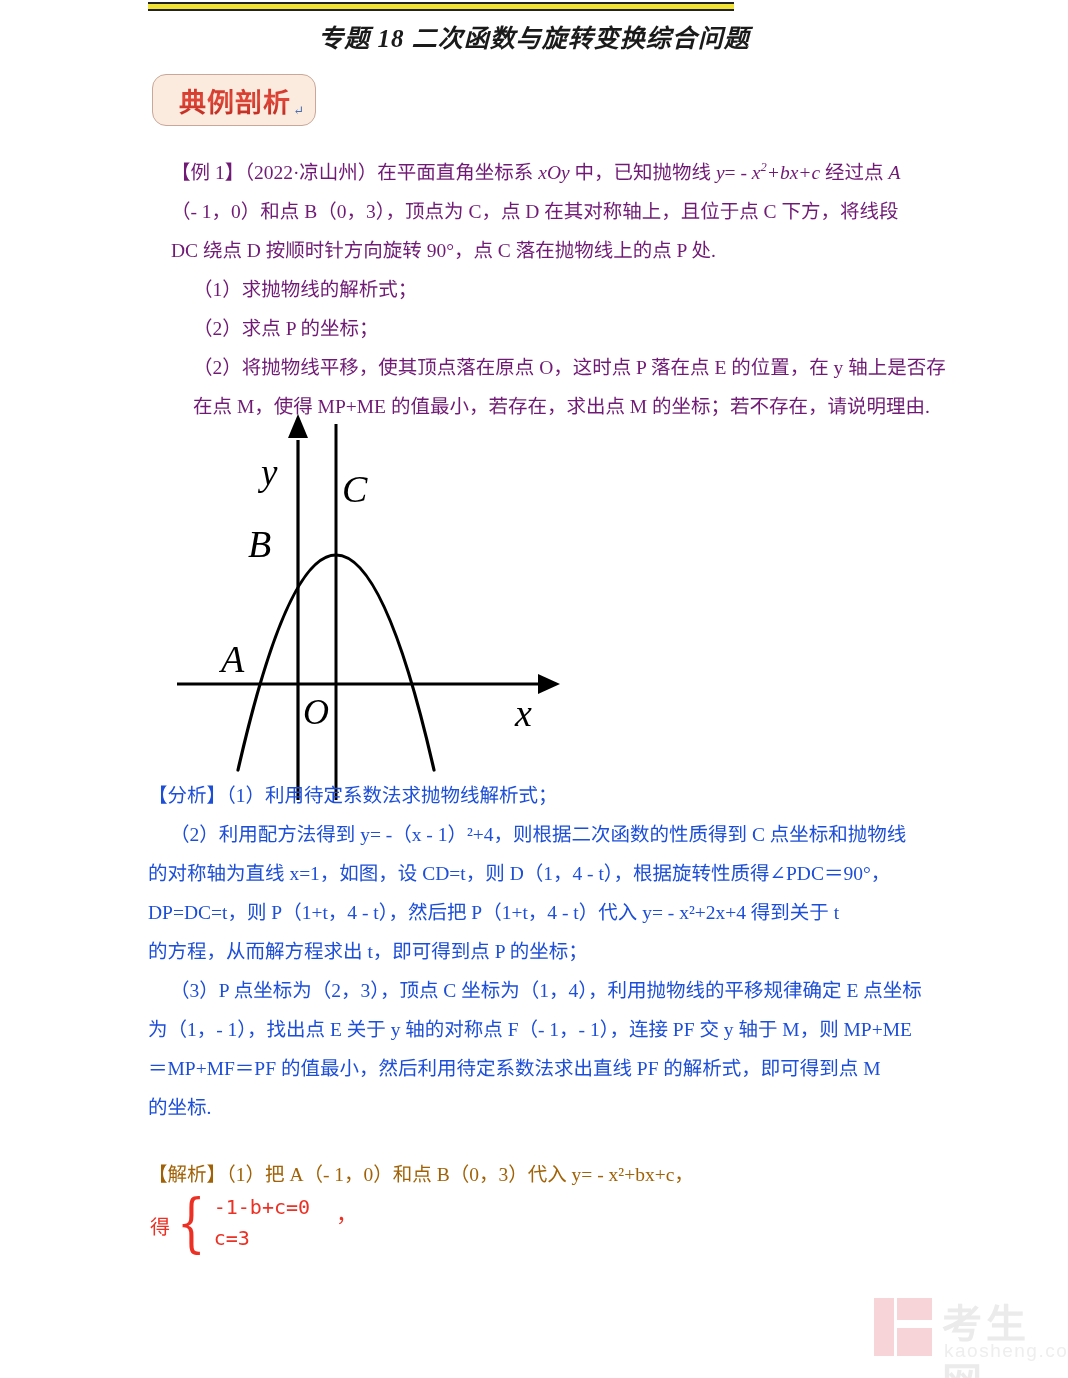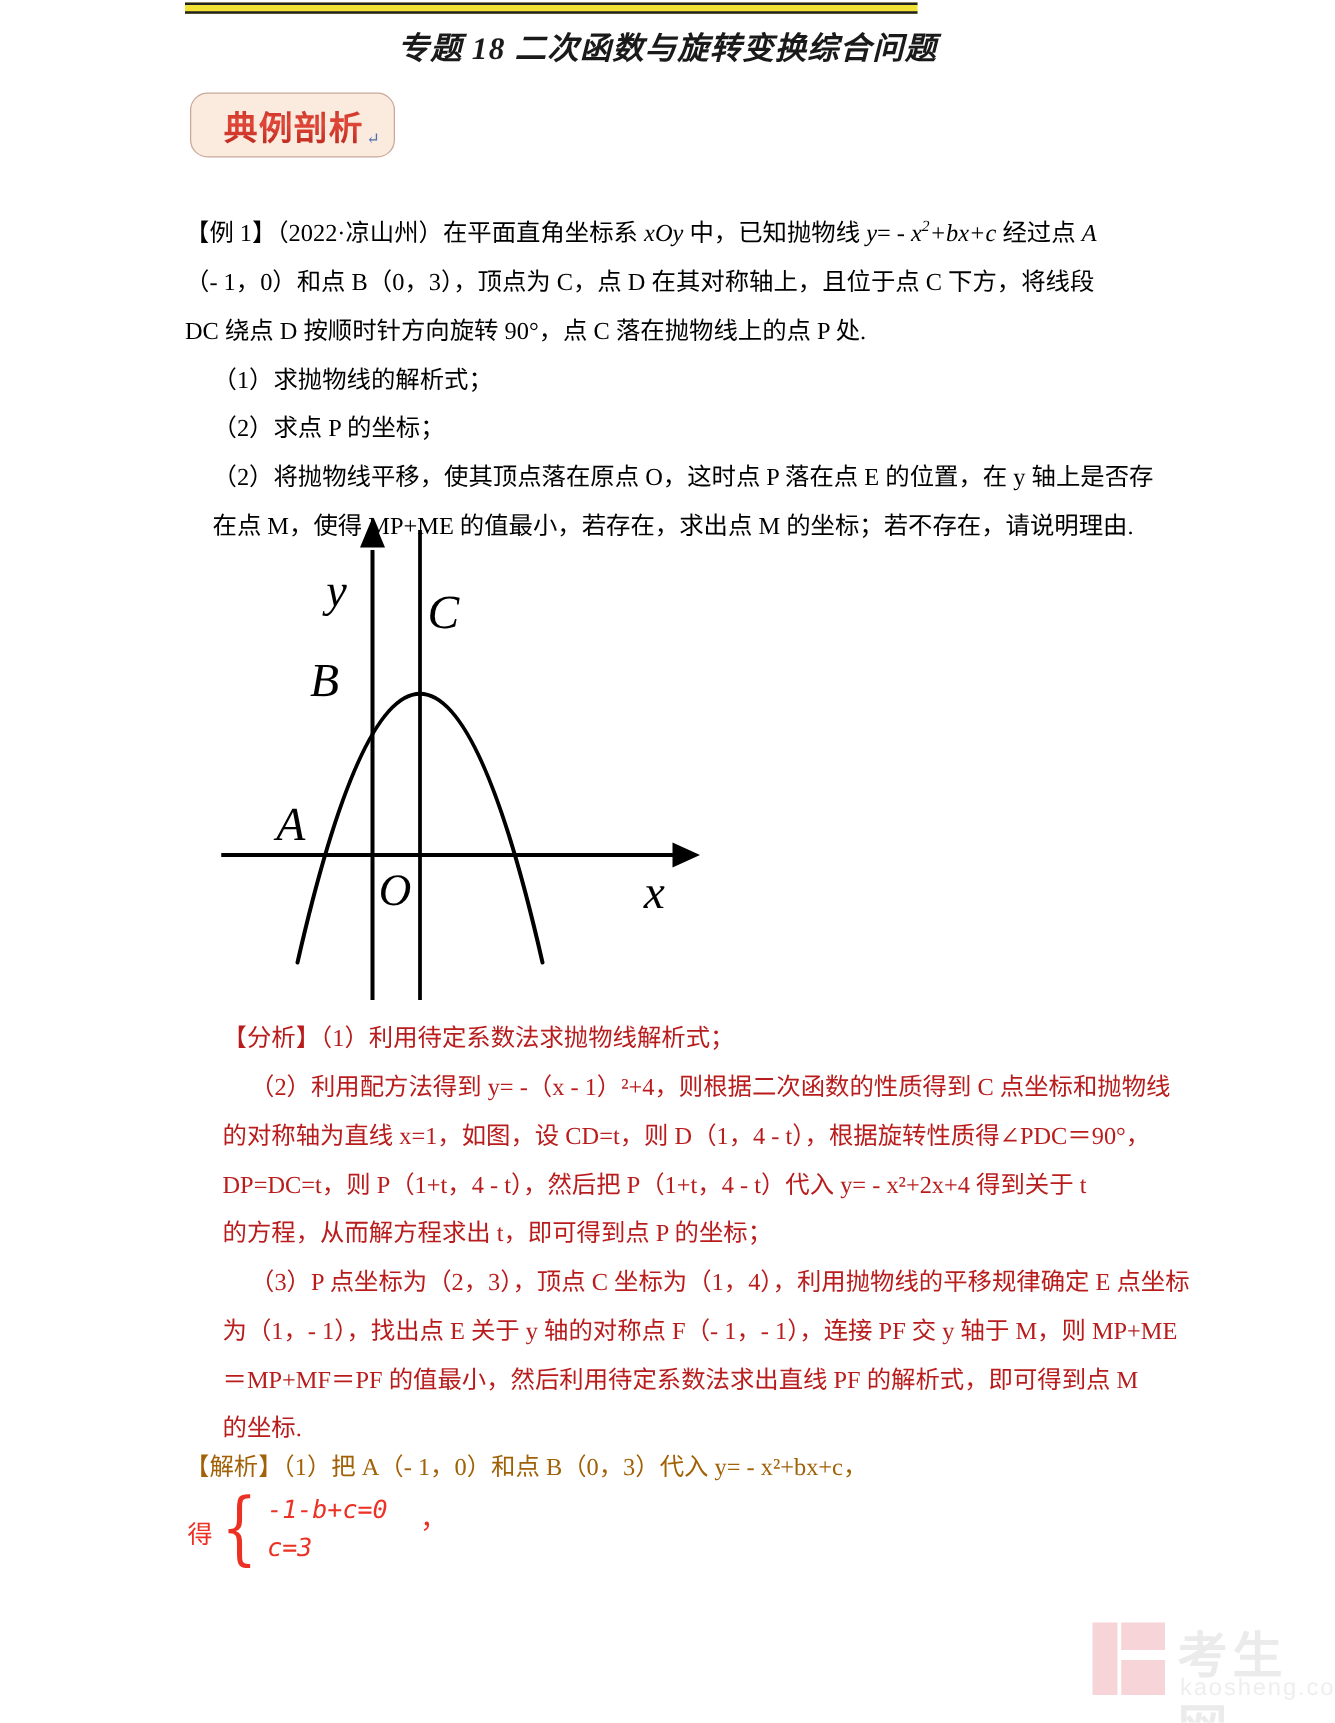--- a/index.html
+++ b/index.html
@@ -88,22 +88,22 @@
     font-size: 19.5px;
     line-height: 39px;
   }
   .text-block p {
     margin: 0;
     white-space: nowrap;
   }
   .indent { padding-left: 22px; }
   .indent2 { padding-left: 22px; }
 
-  .stmt { top: 162px; color: #000000; }
-  .analysis { top: 812px; color: #b91c1c; margin-left: 30px; }
+  .stmt { top: 148px; color: #701a75; margin-left: 23px; }
+  .analysis { top: 776px; color: #1d4ed8; }
   .solution { top: 1155px; color: #a16207; }
 
   i.v { font-style: italic; font-family: "Liberation Serif","DejaVu Serif",serif; }
   sup.p { font-size: 0.64em; vertical-align: super; font-style: italic; }
 
   
   .figure {
     position: absolute;
     left: 160px;
     top: 410px;
@@ -136,21 +136,20 @@
     transform: scaleX(0.7);
     margin-right: 2px;
   }
   .brace-eq .rows {
     display: flex;
     flex-direction: column;
     justify-content: center;
     font-family: "DejaVu Sans Mono", monospace;
     font-size: 20px;
     line-height: 31px;
-    font-style: italic;
   }
   .brace-eq .tail {
     align-self: flex-end;
     font-size: 22px;
     margin-left: 26px;
     margin-bottom: 26px;
     font-family: "Liberation Serif","DejaVu Serif",serif;
   }
 
   

